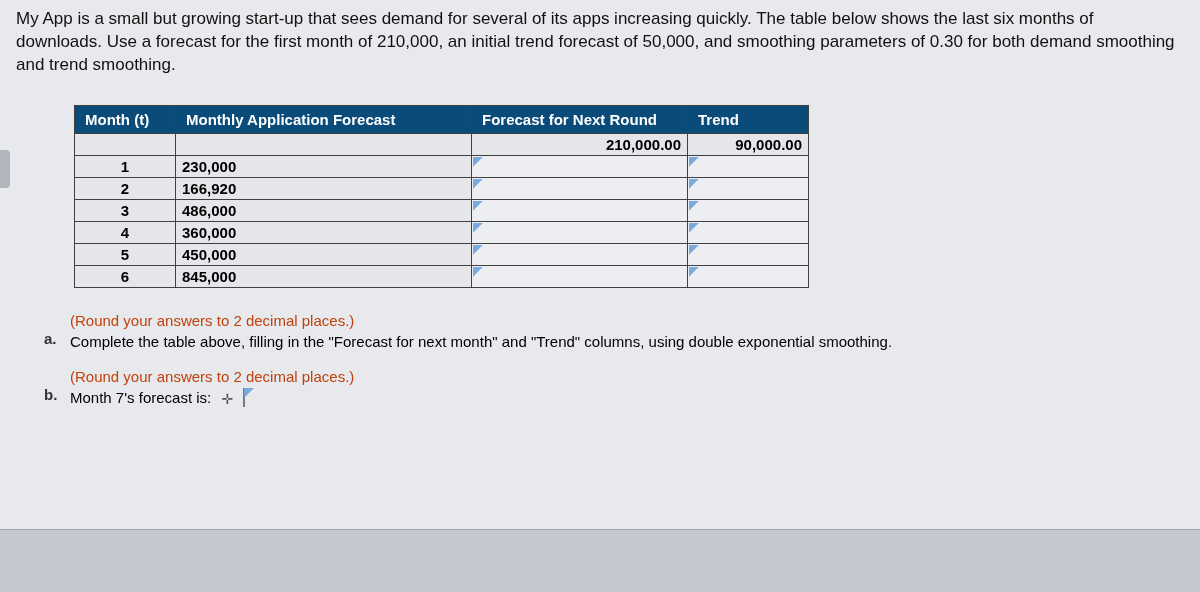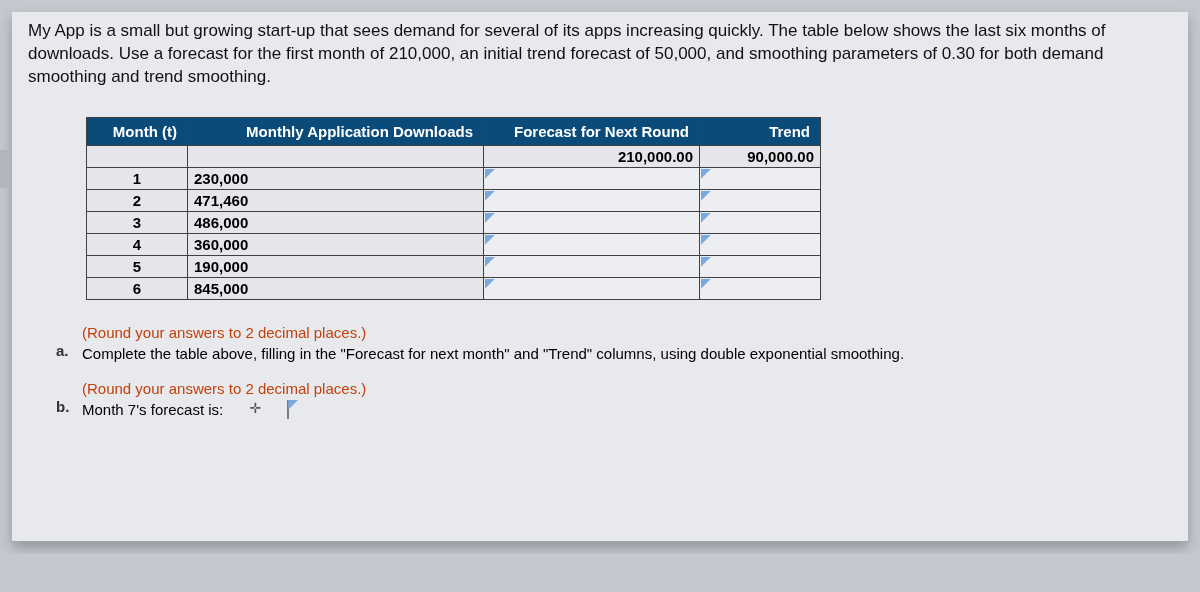--- a/index.html
+++ b/index.html
@@ -6,21 +6,21 @@
     margin: 0;
     padding: 0;
     font-family: Arial, sans-serif;
     background: #c5c8cf;
     width: 1200px;
     height: 592px;
     overflow: hidden;
   }
   .page {
     background: #e7e9ec;
-    margin: 12px;
+    margin: 0;
     padding: 6px 16px 40px 16px;
     box-sizing: border-box;
     min-height: 530px;
     border-bottom: 1px solid #9aa;
     box-shadow: 0 6px 12px rgba(0,0,0,0.25);
   }
   .problem-text {
     font-size: 17px;
     line-height: 1.35;
     color: #111;
@@ -32,21 +32,21 @@
   table.data {
     border-collapse: collapse;
     font-size: 15px;
   }
   table.data th {
     background: #0a4b7a;
     color: #fff;
     font-weight: bold;
     padding: 5px 10px;
     border: 1px solid #404040;
-    text-align: right;
+    text-align: left;
   }
   table.data td {
     border: 1px solid #404040;
     padding: 2px 6px;
     background: #e4e6ea;
     height: 22px;
     box-sizing: border-box;
     font-weight: bold;
   }
   .col-month { width: 80px; text-align: center; font-weight: bold;}
@@ -89,22 +89,22 @@
   }
   .qa-label.b { padding-top: 18px; }
   .qa-body {
     flex: 1;
   }
   .round-note {
     color: #c2410c;
   }
   .b-row {
     display: flex;
-    align-items: center;
-    gap: 24px;
+    align-items: flex-end;
+    gap: 8px;
   }
   .b-input-wrap {
     position: relative;
     display: inline-block;
   }
   .b-input {
     border: 1px solid #7a7a7a;
     background: #f7f7f7;
     height: 20px;
     width: 210px;
@@ -151,21 +151,21 @@
 <div class="page">
   <div class="side-tab"></div>
 
   <div class="problem-text">My App is a small but growing start-up that sees demand for several of its apps increasing quickly. The table below shows the last six months of downloads. Use a forecast for the first month of 210,000, an initial trend forecast of 50,000, and smoothing parameters of 0.30 for both demand smoothing and trend smoothing.</div>
 
   <div class="table-wrap">
     <table class="data">
       <tbody>
           <tr>
         <th class="col-month">Month (t)</th>
-        <th class="col-downloads">Monthly Application Downloads</th>
+        <th class="col-downloads">Monthly Application Forecast</th>
         <th class="col-forecast">Forecast for Next Round</th>
         <th class="col-trend">Trend</th>
       </tr>
       <tr>
         <td class="col-month"></td>
         <td class="col-downloads"></td>
         <td class="col-forecast initial-val">210,000.00</td>
         <td class="col-trend initial-val">90,000.00</td>
       </tr>
       <tr>
@@ -173,21 +173,21 @@
         <td class="col-downloads">230,000</td>
         <td class="col-forecast input-cell">
               <span class="flag"></span>
             </td>
         <td class="col-trend input-cell">
               <span class="flag"></span>
             </td>
       </tr>
       <tr>
         <td class="col-month">2</td>
-        <td class="col-downloads">471,460</td>
+        <td class="col-downloads">166,920</td>
         <td class="col-forecast input-cell">
               <span class="flag"></span>
             </td>
         <td class="col-trend input-cell">
               <span class="flag"></span>
             </td>
       </tr>
       <tr>
         <td class="col-month">3</td>
         <td class="col-downloads">486,000</td>
@@ -203,21 +203,21 @@
         <td class="col-downloads">360,000</td>
         <td class="col-forecast input-cell">
               <span class="flag"></span>
             </td>
         <td class="col-trend input-cell">
               <span class="flag"></span>
             </td>
       </tr>
       <tr>
         <td class="col-month">5</td>
-        <td class="col-downloads">190,000</td>
+        <td class="col-downloads">450,000</td>
         <td class="col-forecast input-cell">
               <span class="flag"></span>
             </td>
         <td class="col-trend input-cell">
               <span class="flag"></span>
             </td>
       </tr>
       <tr>
         <td class="col-month">6</td>
         <td class="col-downloads">845,000</td>

